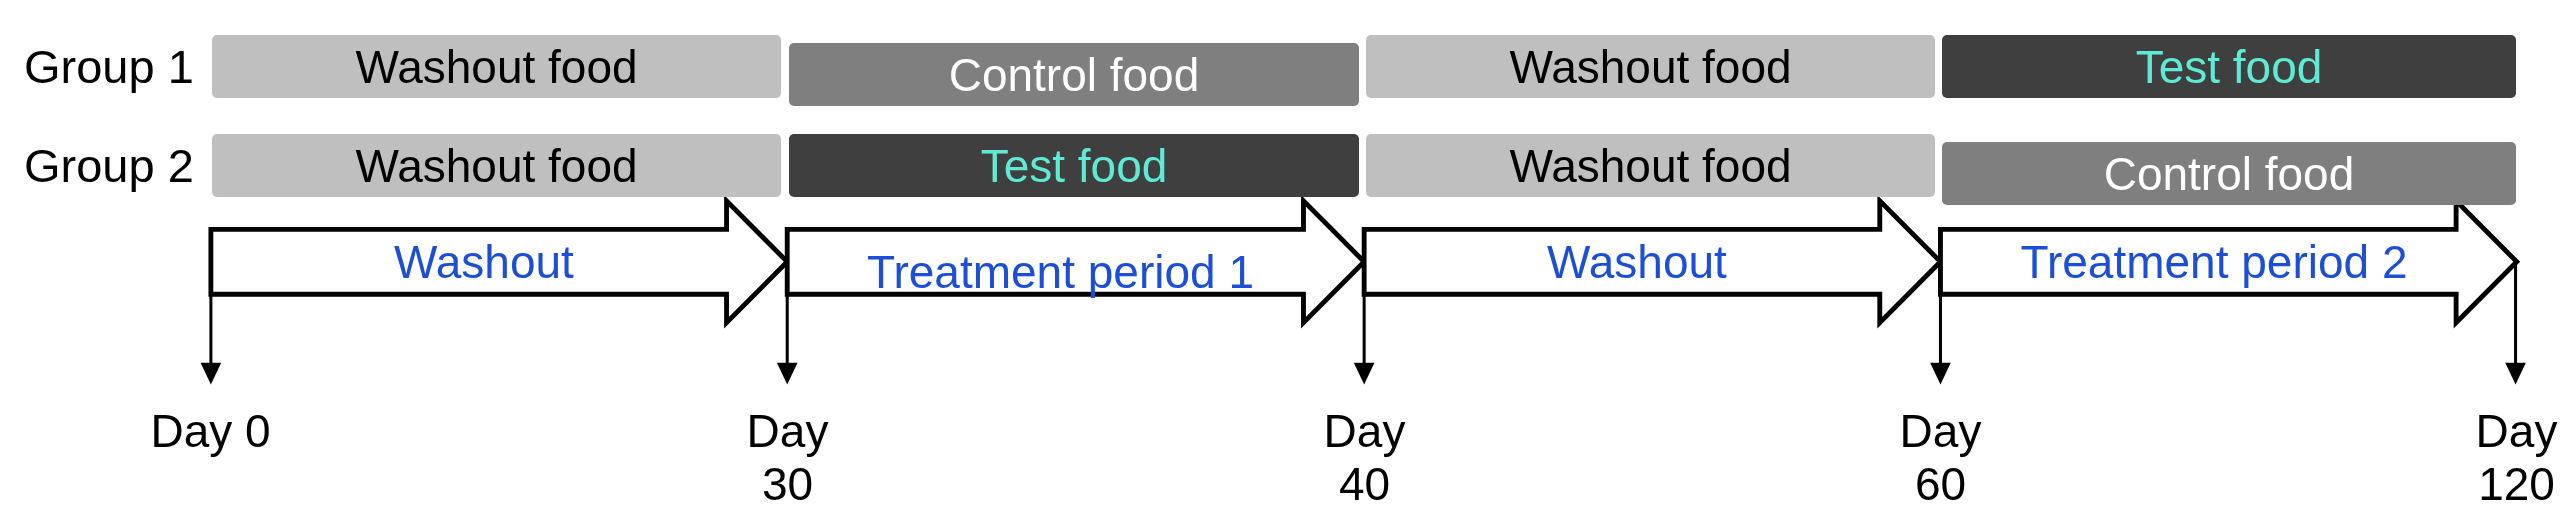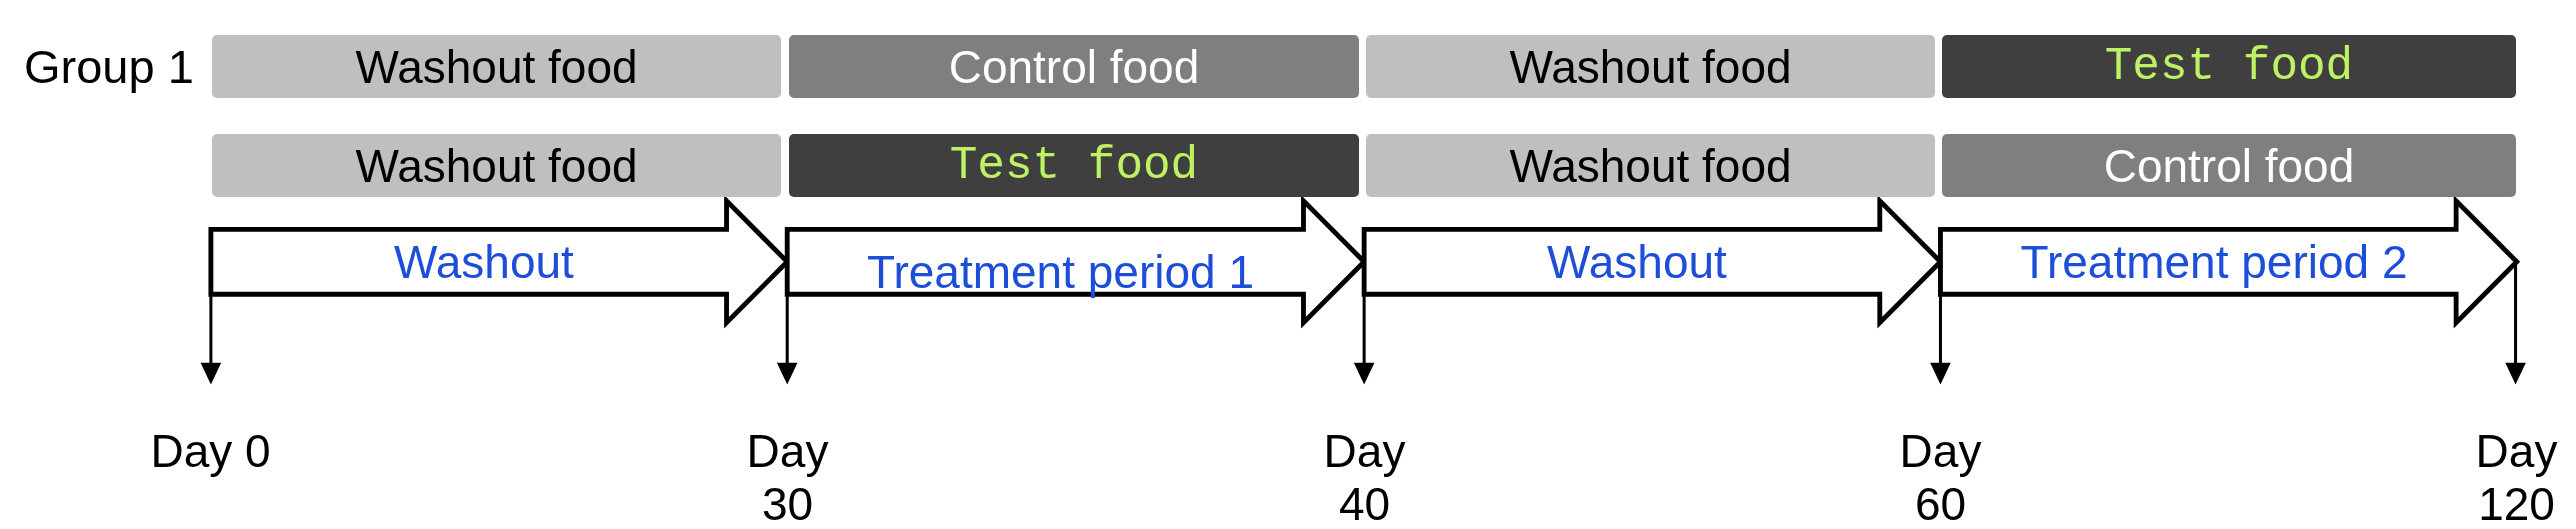--- a/index.html
+++ b/index.html
@@ -26,40 +26,39 @@
     display: flex;
     align-items: center;
     justify-content: center;
     height: 63px;
     border-radius: 5px;
     font-size: 46px;
     line-height: 1;
     white-space: nowrap;
   }
   .bar[data-tone="light"]  { background: var(--light, #bfbfbf); color: #000000; }
-  .bar[data-tone="medium"] { background: var(--medium, #7f7f7f); color: #ffffff; }
-  .bar[data-tone="dark"]   { background: var(--dark, #3f3f3f); color: #bef264; font-family: Liberation Mono, monospace; }
+  .bar[data-tone="medium"] { background: var(--medium, #7f7f7f); color: #ffffff; margin-top: 8px; }
+  .bar[data-tone="dark"]   { background: var(--dark, #3f3f3f); color: #5eead4; }
   .phase-label {
     display: flex;
     align-items: center;
     justify-content: center;
     height: 65px;
     font-size: 46px;
     line-height: 1;
     color: #1d4ed8;
     white-space: nowrap;
   }
   .day-label {
     width: 243px;
     text-align: center;
     font-size: 46px;
     line-height: 53px;
     color: #000000;
     white-space: nowrap;
-    margin-top: 20px;
   }
   svg { display: block; }
 </style>
 </head>
 <body>
 
 <div class="figure">
 
   <svg class="abs" style="left:0; top:0;" width="2576" height="529" viewBox="0 0 4245 872">
 
@@ -88,20 +87,21 @@
   <div class="abs bar" style="left:789px; top:35px; width:570px;" data-tone="medium">
     <span>Control food</span>
   </div>
   <div class="abs bar" style="left:1366px; top:35px; width:569px;" data-tone="light">
     <span>Washout food</span>
   </div>
   <div class="abs bar" style="left:1942px; top:35px; width:574px;" data-tone="dark">
     <span>Test food</span>
   </div>
 
+  <div class="abs group-label" style="left:24px; top:134px; height:63px;">Group 2</div>
   <div class="abs bar" style="left:212px; top:134px; width:569px;" data-tone="light">
     <span>Washout food</span>
   </div>
   <div class="abs bar" style="left:789px; top:134px; width:570px;" data-tone="dark">
     <span>Test food</span>
   </div>
   <div class="abs bar" style="left:1366px; top:134px; width:569px;" data-tone="light">
     <span>Washout food</span>
   </div>
   <div class="abs bar" style="left:1942px; top:134px; width:574px;" data-tone="medium">

